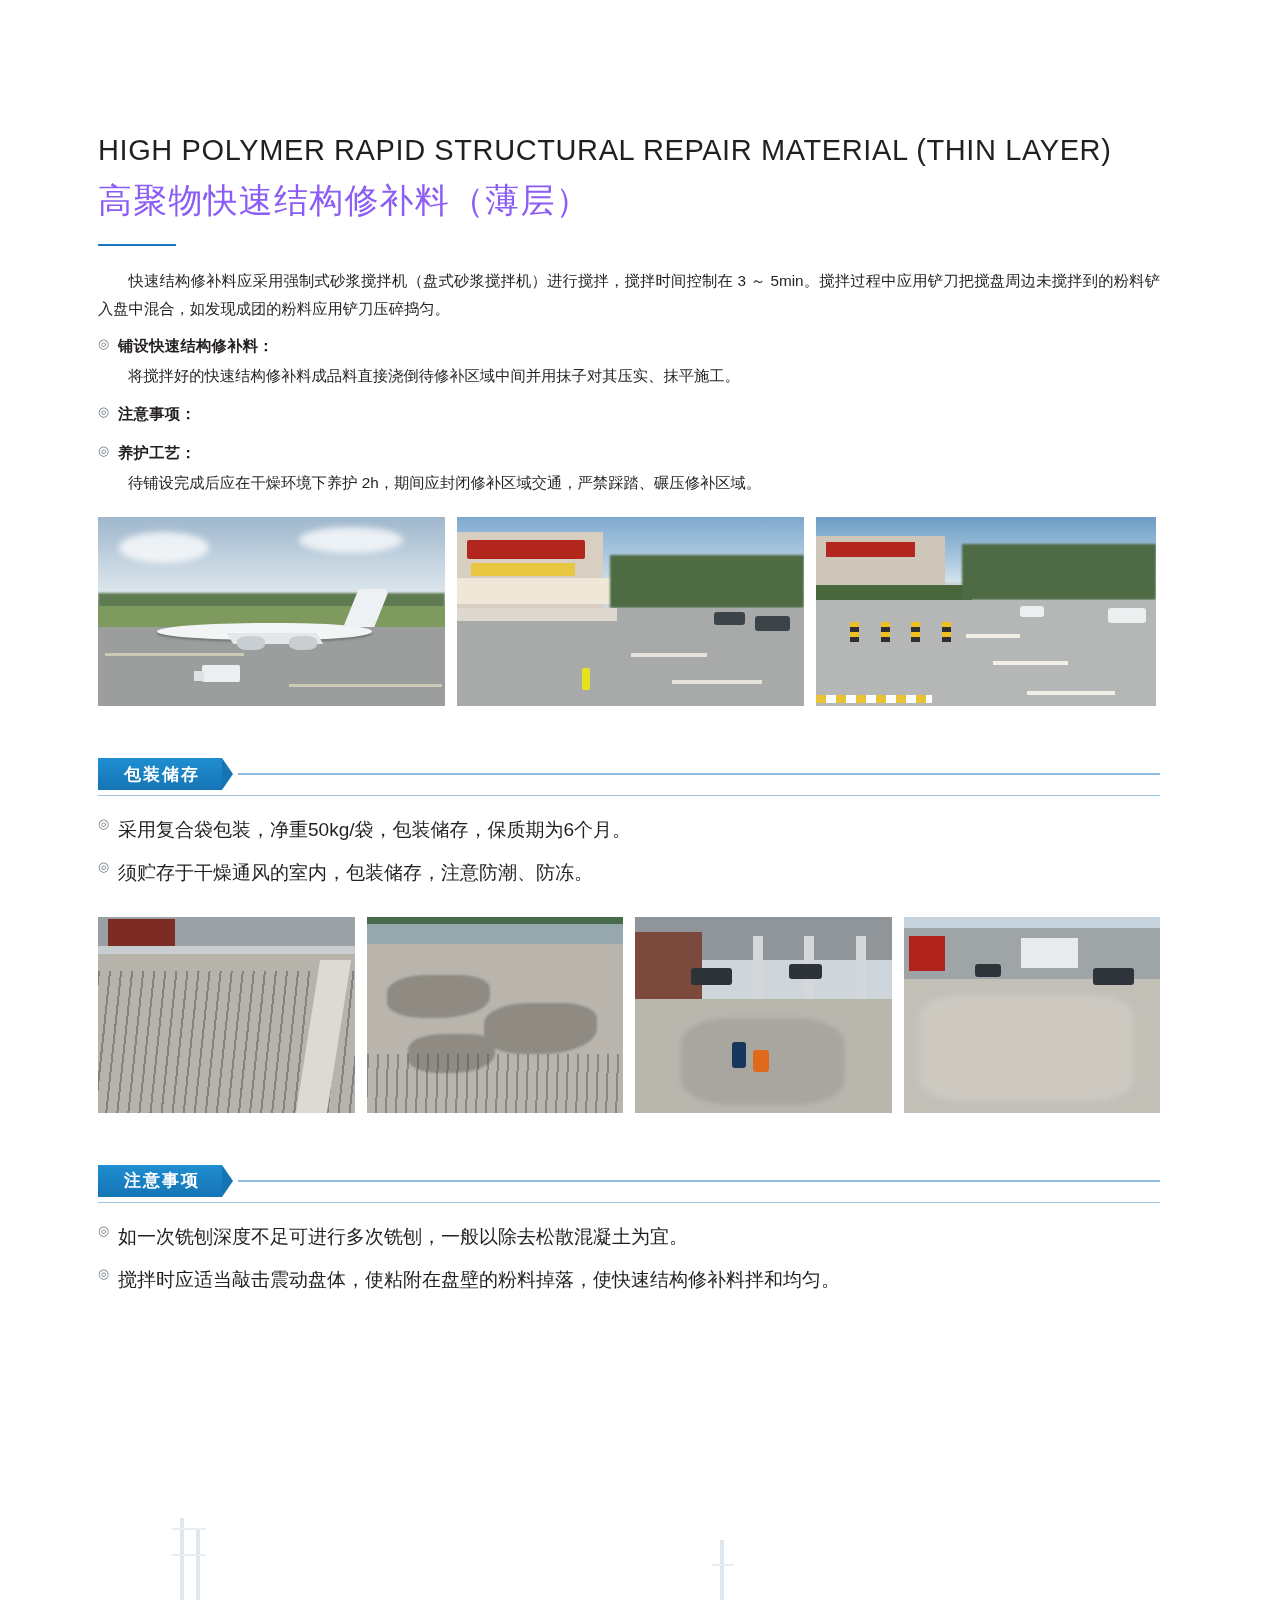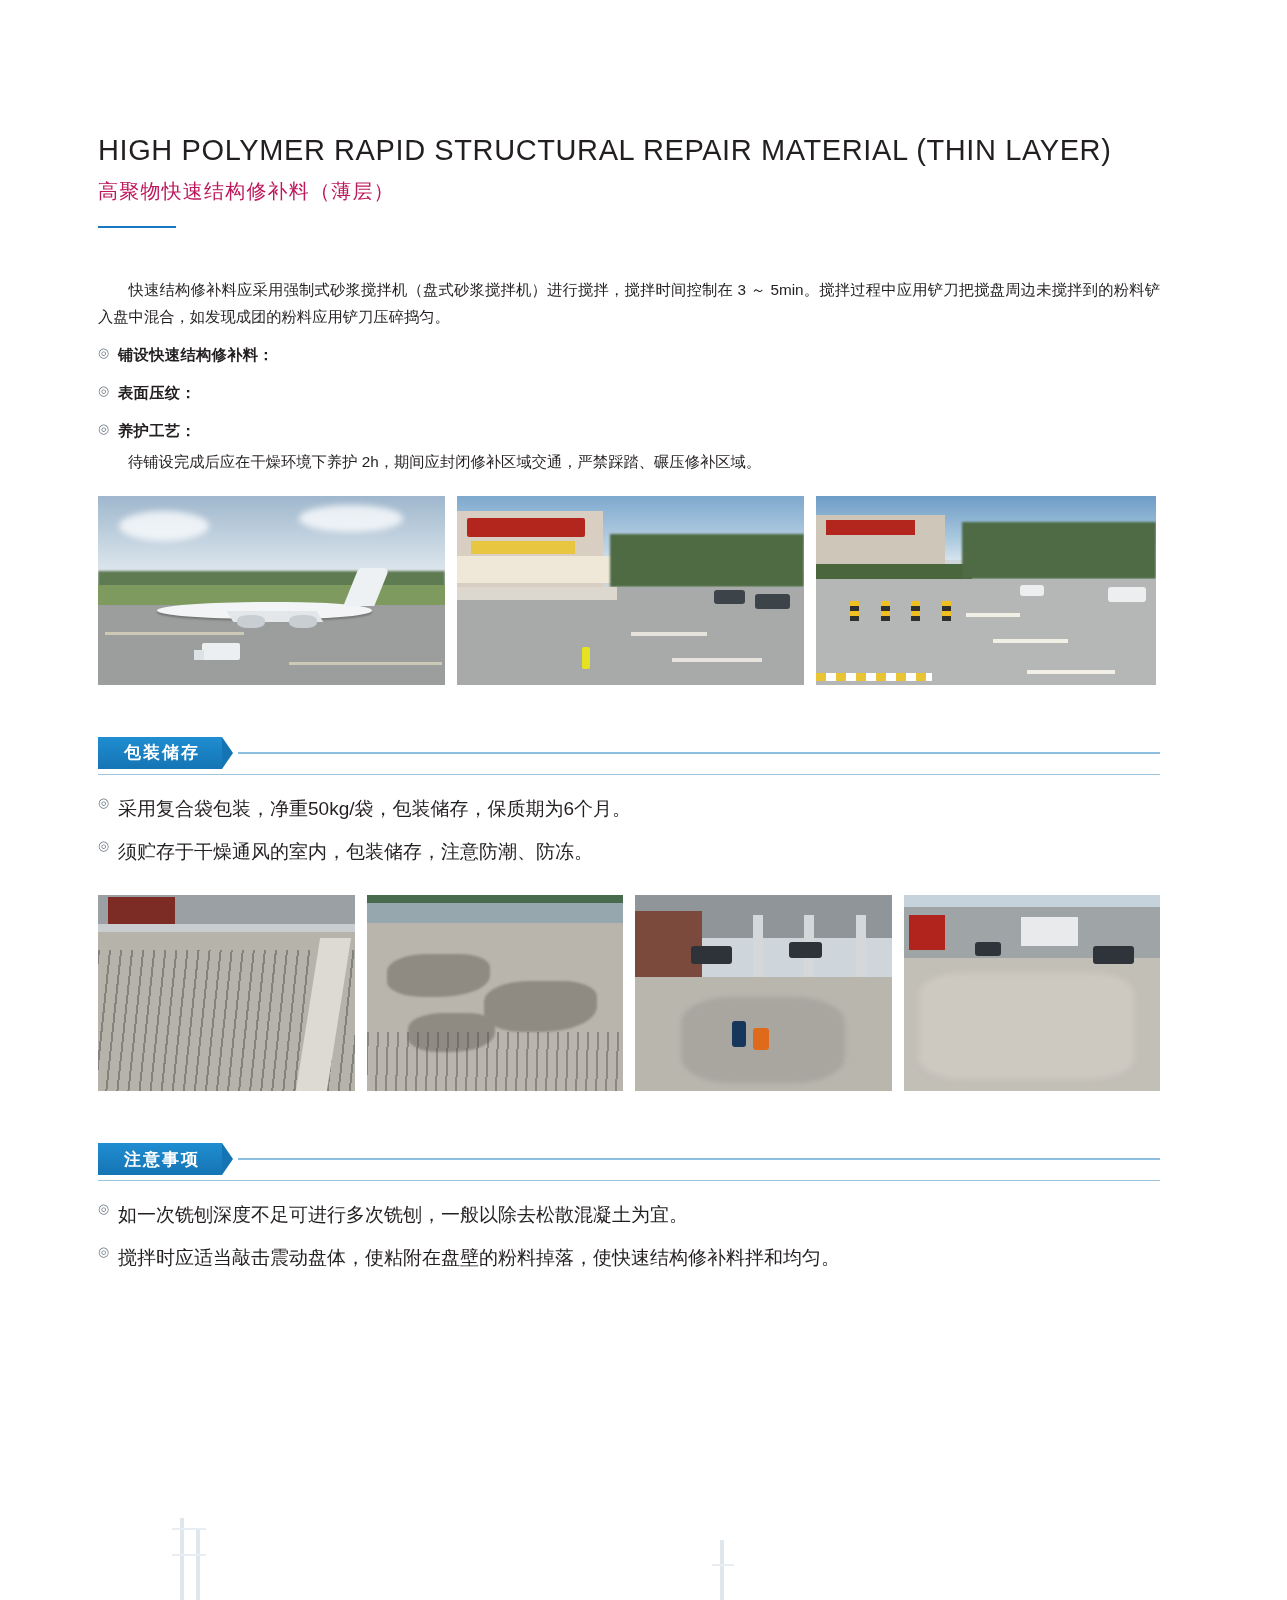--- a/index.html
+++ b/index.html
@@ -35,36 +35,36 @@
   .title-en {
     font-size: 29px;
     letter-spacing: 0.6px;
     color: #231f20;
     font-weight: 400;
     line-height: 1.3;
     white-space: nowrap;
   }
   .title-cn {
     margin-top: 8px;
-    font-size: 20px;
-    color: #be185d;
+    font-size: 34px;
+    color: #8b5cf6;
     letter-spacing: 1.2px;
     font-weight: 400;
     line-height: 1.3;
   }
   .title-rule {
     margin-top: 22px;
     width: 78px;
     height: 2.5px;
     background: #1a77c0;
   }
 
   
   .para {
-    margin-top: 48px;
+    margin-top: 21px;
     font-size: 15.3px;
     line-height: 1.78;
     color: #231f20;
     text-align: justify;
   }
   .para.indent {
     text-indent: 2em;
   }
 
   .bullet-row {
@@ -380,24 +380,25 @@
     <div class="title-en">HIGH POLYMER RAPID STRUCTURAL REPAIR MATERIAL (THIN LAYER)</div>
     <div class="title-cn">高聚物快速结构修补料（薄层）</div>
     <div class="title-rule"></div>
 
     <div class="para indent">快速结构修补料应采用强制式砂浆搅拌机（盘式砂浆搅拌机）进行搅拌，搅拌时间控制在 3 ～ 5min。搅拌过程中应用铲刀把搅盘周边未搅拌到的粉料铲入盘中混合，如发现成团的粉料应用铲刀压碎捣匀。</div>
 
     <div class="bullet-row">
       <span class="bullet-mark">◎</span>
       <span class="bullet-head">铺设快速结构修补料：</span>
     </div>
+    <div class="sub-para">将搅拌好的快速结构修补料成品料直接浇倒待修补区域中间并用抹子对其压实、抹平施工。</div>
 
     <div class="bullet-row">
       <span class="bullet-mark">◎</span>
-      <span class="bullet-head">表面压纹：</span>
+      <span class="bullet-head">注意事项：</span>
     </div>
 
     <div class="bullet-row">
       <span class="bullet-mark">◎</span>
       <span class="bullet-head">养护工艺：</span>
     </div>
     <div class="sub-para">待铺设完成后应在干燥环境下养护 2h，期间应封闭修补区域交通，严禁踩踏、碾压修补区域。</div>
 
     <div class="img-row row1">
 

